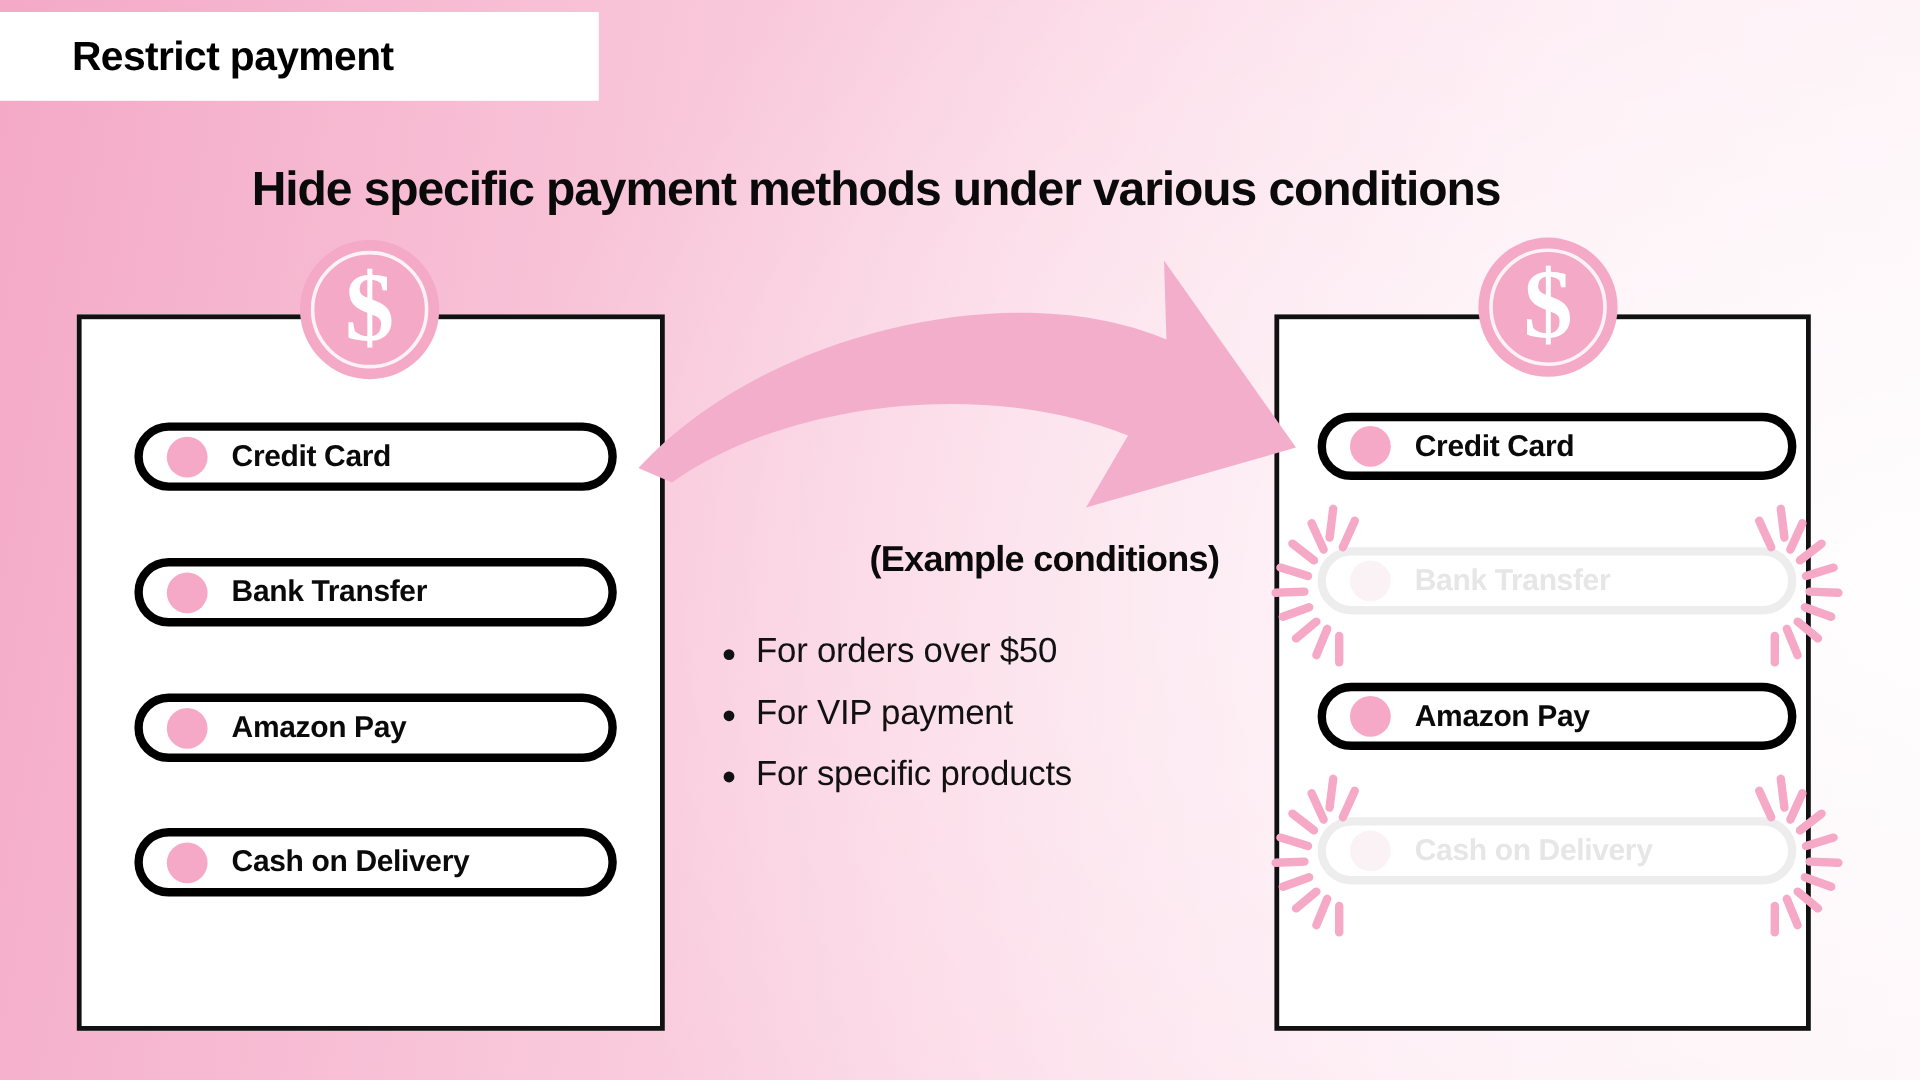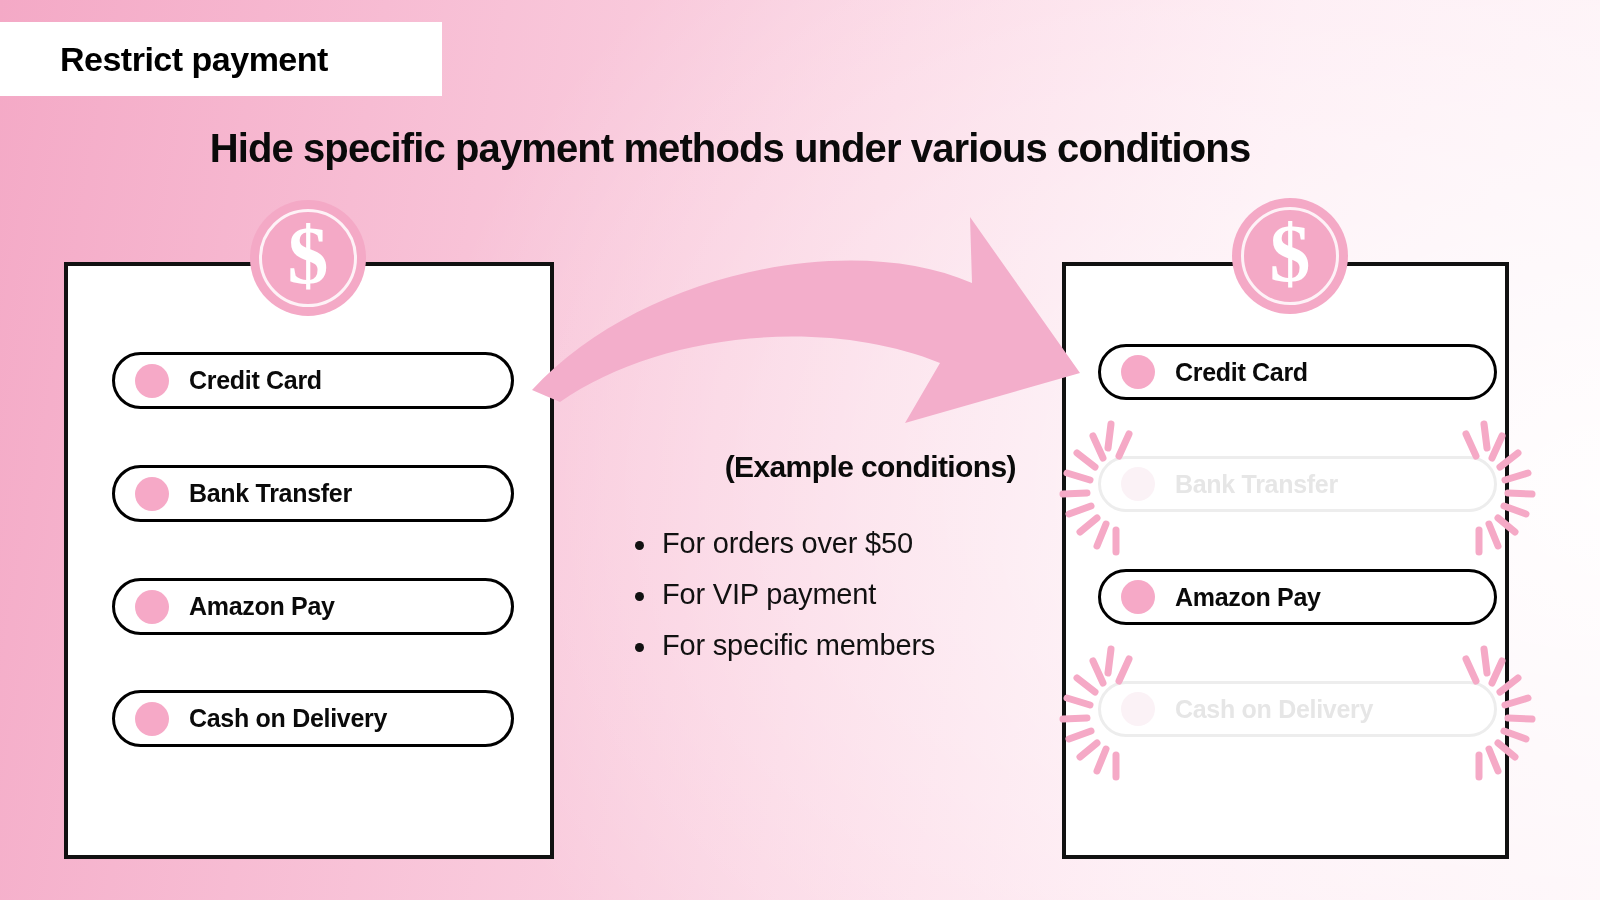--- a/index.html
+++ b/index.html
@@ -13,33 +13,33 @@
   
   #bg {
     position:absolute; left:0; top:0; width:1600px; height:900px;
     background:
       radial-gradient(120% 150% at 100% 55%, rgba(255,255,255,0.92) 0%, rgba(255,255,255,0.0) 62%),
       linear-gradient(100deg, #f4a9c6 0%, #f7bcd3 22%, #fbd6e4 52%, #fde7f0 74%, #fdf1f6 100%);
   }
 
   
   #banner {
-    position:absolute; left:0; top:10px; width:442px; height:74px;
+    position:absolute; left:0; top:10px; width:499px; height:74px;
     background:#ffffff;
-    display:flex; align-items:center;margin-top:12px;
+    display:flex; align-items:center;
   }
   #banner .txt {
     margin-left:60px;
     font-size:34px; font-weight:bold; color:#000;
     letter-spacing:-0.5px;
   }
 
   
   #headline {
-    position:absolute; left:0; top:126px; width:1600px;
+    position:absolute; left:0; top:136px; width:1600px;
     text-align:center;
     font-size:40px; font-weight:bold; color:#0a0a0a;
     letter-spacing:-0.9px;
     padding-right:140px;
   }
 
   
   .card {
     position:absolute;
     background:#fff;
@@ -68,21 +68,21 @@
     line-height:1; font-family:"Liberation Serif", serif;
     margin-top:-4px;
   }
   #coin-left  { left:250px;  top:200px; }
   #coin-right { left:1232px; top:198px; }
 
   
   .pill {
     position:absolute;
     display:flex; align-items:center;
-    border:3px solid #000000;
+    border:7px solid #000000;
     border-radius:40px;
     background:#fff;
     box-sizing:border-box;
   }
   .pill .dot {
     width:34px; height:34px; border-radius:50%;
     background:#f6a9c7;
     margin-left:20px; flex:0 0 auto;
   }
   .pill .label {
@@ -117,21 +117,21 @@
   #arrow { position:absolute; left:520px; top:195px; z-index:4; pointer-events:none; }
 
   
   #cond-title {
     position:absolute; left:596px; top:450px; width:420px;
     text-align:right;
     font-size:30px; font-weight:bold; color:#0a0a0a;
     letter-spacing:-0.6px;
   }
   #cond-list {
-    position:absolute; left:632px; top:518px; width:430px;
+    position:absolute; left:600px; top:518px; width:430px;
     list-style:none;
   }
   #cond-list li {
     position:relative;
     padding-left:30px;
     font-size:29px; color:#111;
     line-height:51px;
     white-space:nowrap;
     letter-spacing:-0.2px;
   }
@@ -178,21 +178,21 @@
 </div>
 <div id="pill-l3" class="pill">
   <span class="dot"></span>
   <span class="label">Cash on Delivery</span>
 </div>
 
 <div id="cond-title">(Example conditions)</div>
 <ul id="cond-list">
   <li>For orders over $50</li>
   <li>For VIP payment</li>
-  <li>For specific members</li>
+  <li>For specific products</li>
 </ul>
 
 <div id="card-right" class="card"></div>
 
 <div id="coin-right" class="coin">
   <span class="dollar">$</span>
 </div>
 
 <svg id="burst-bt-l" class="burst" width="110" height="150" viewBox="0 0 110 150">
   <g stroke="#f5a9c6" stroke-width="7" stroke-linecap="round" fill="none">

